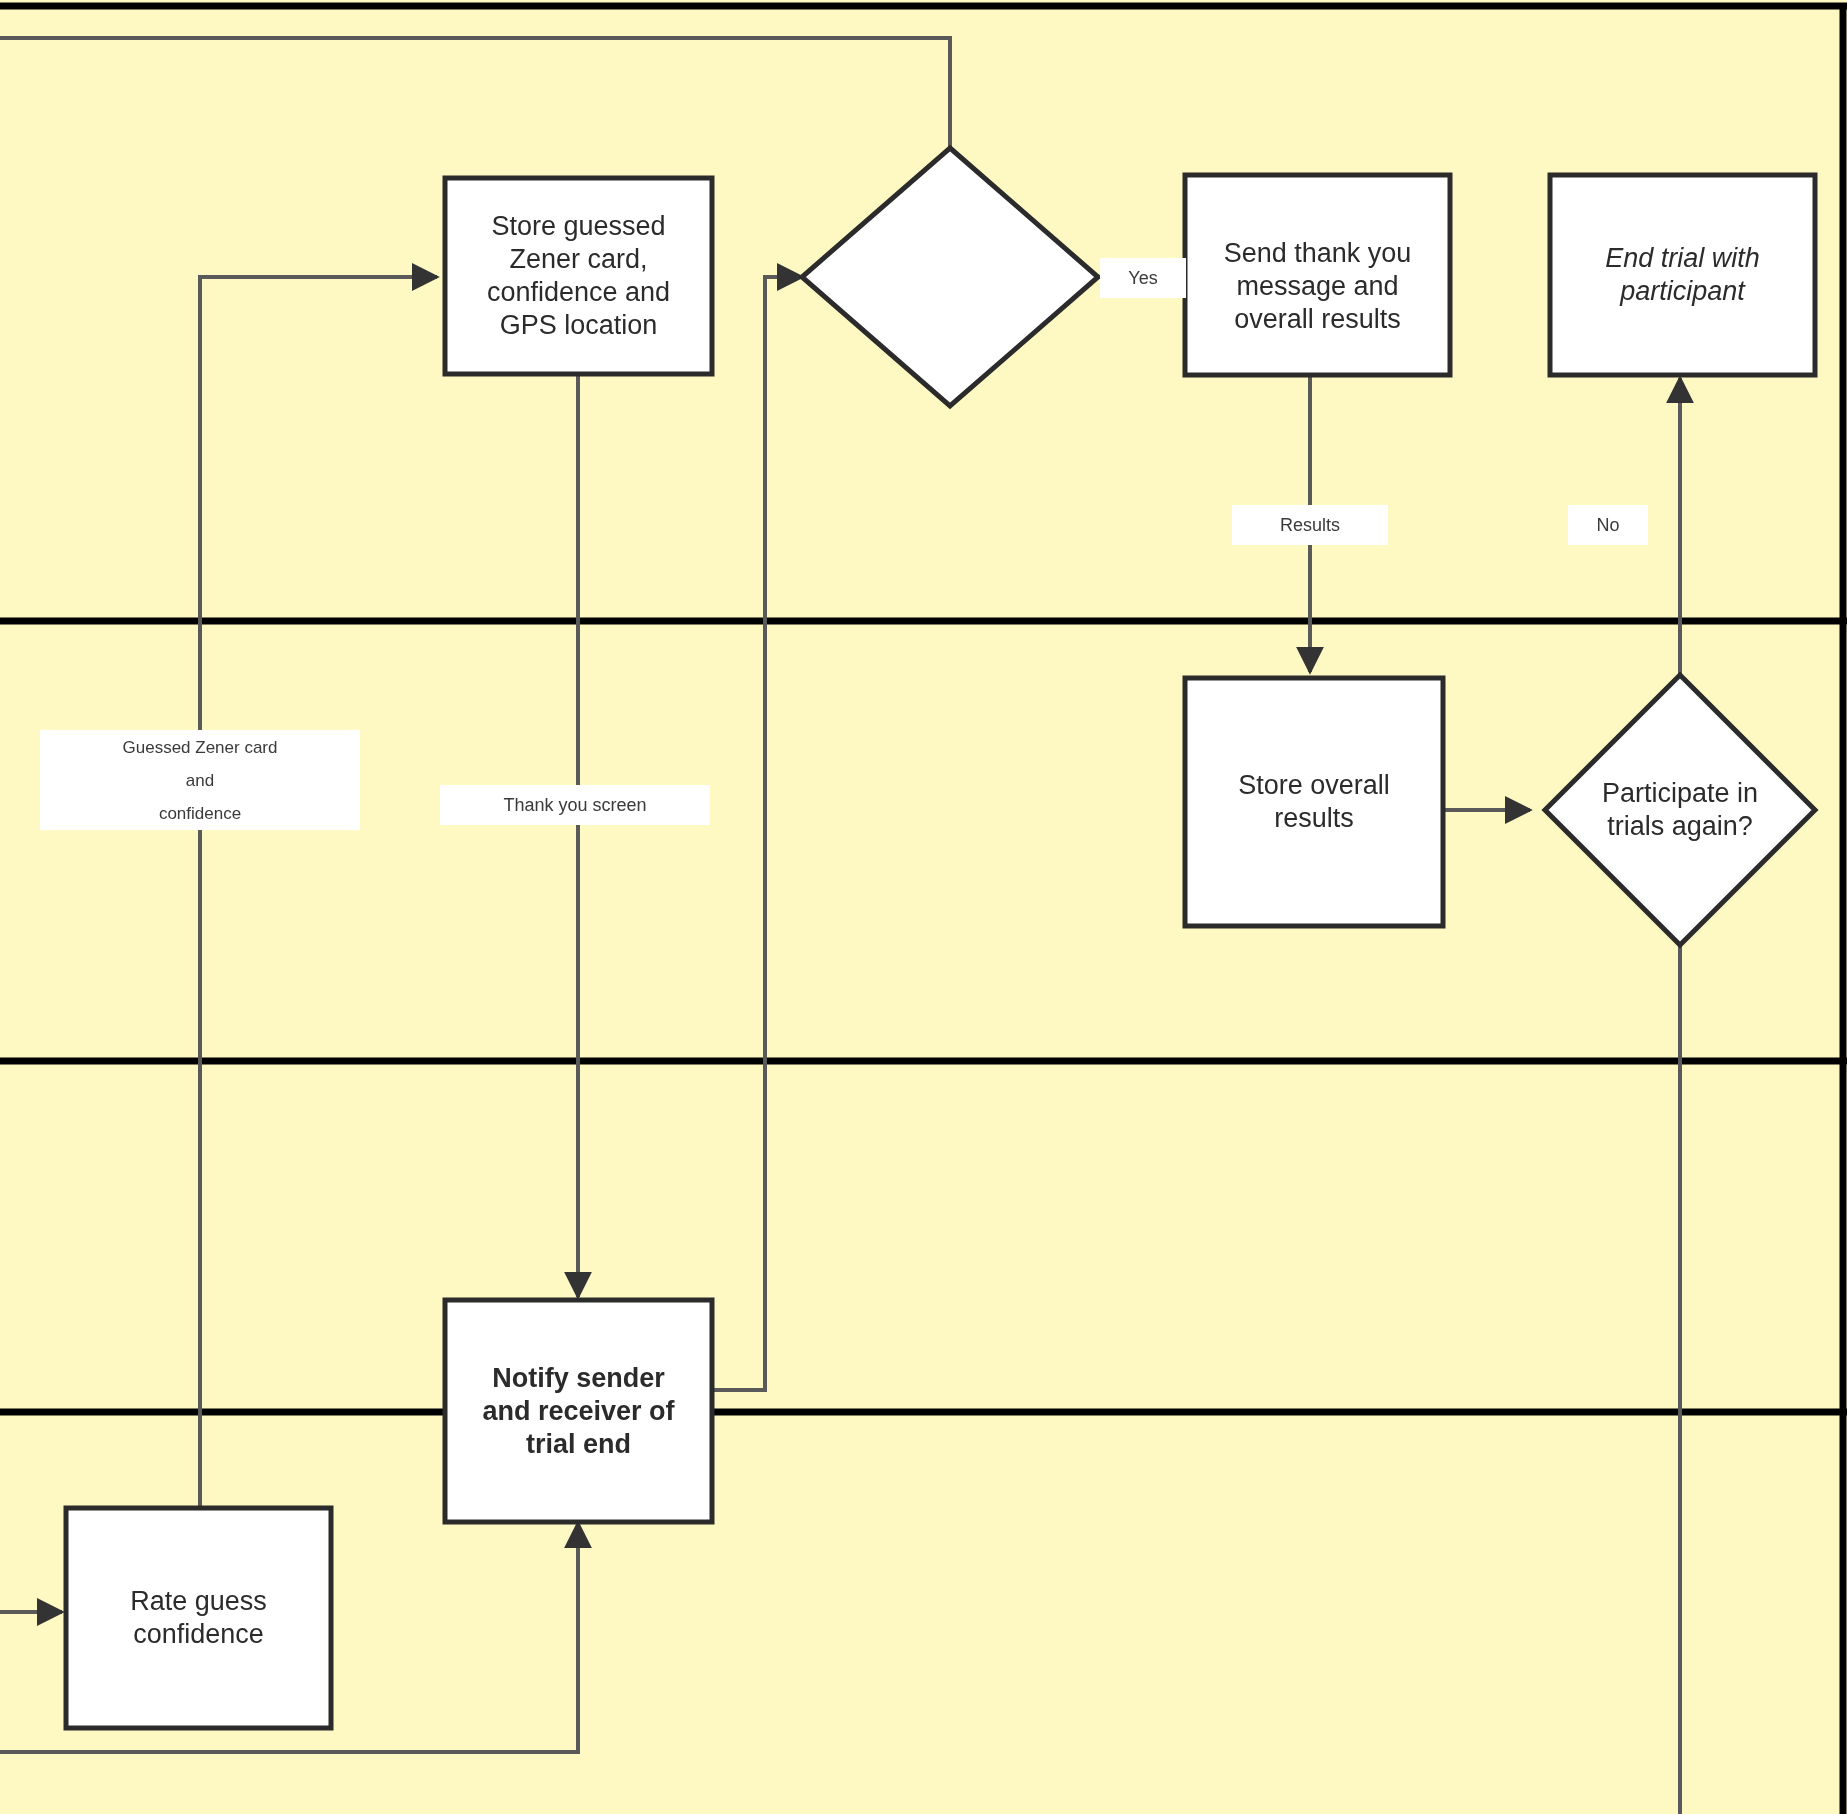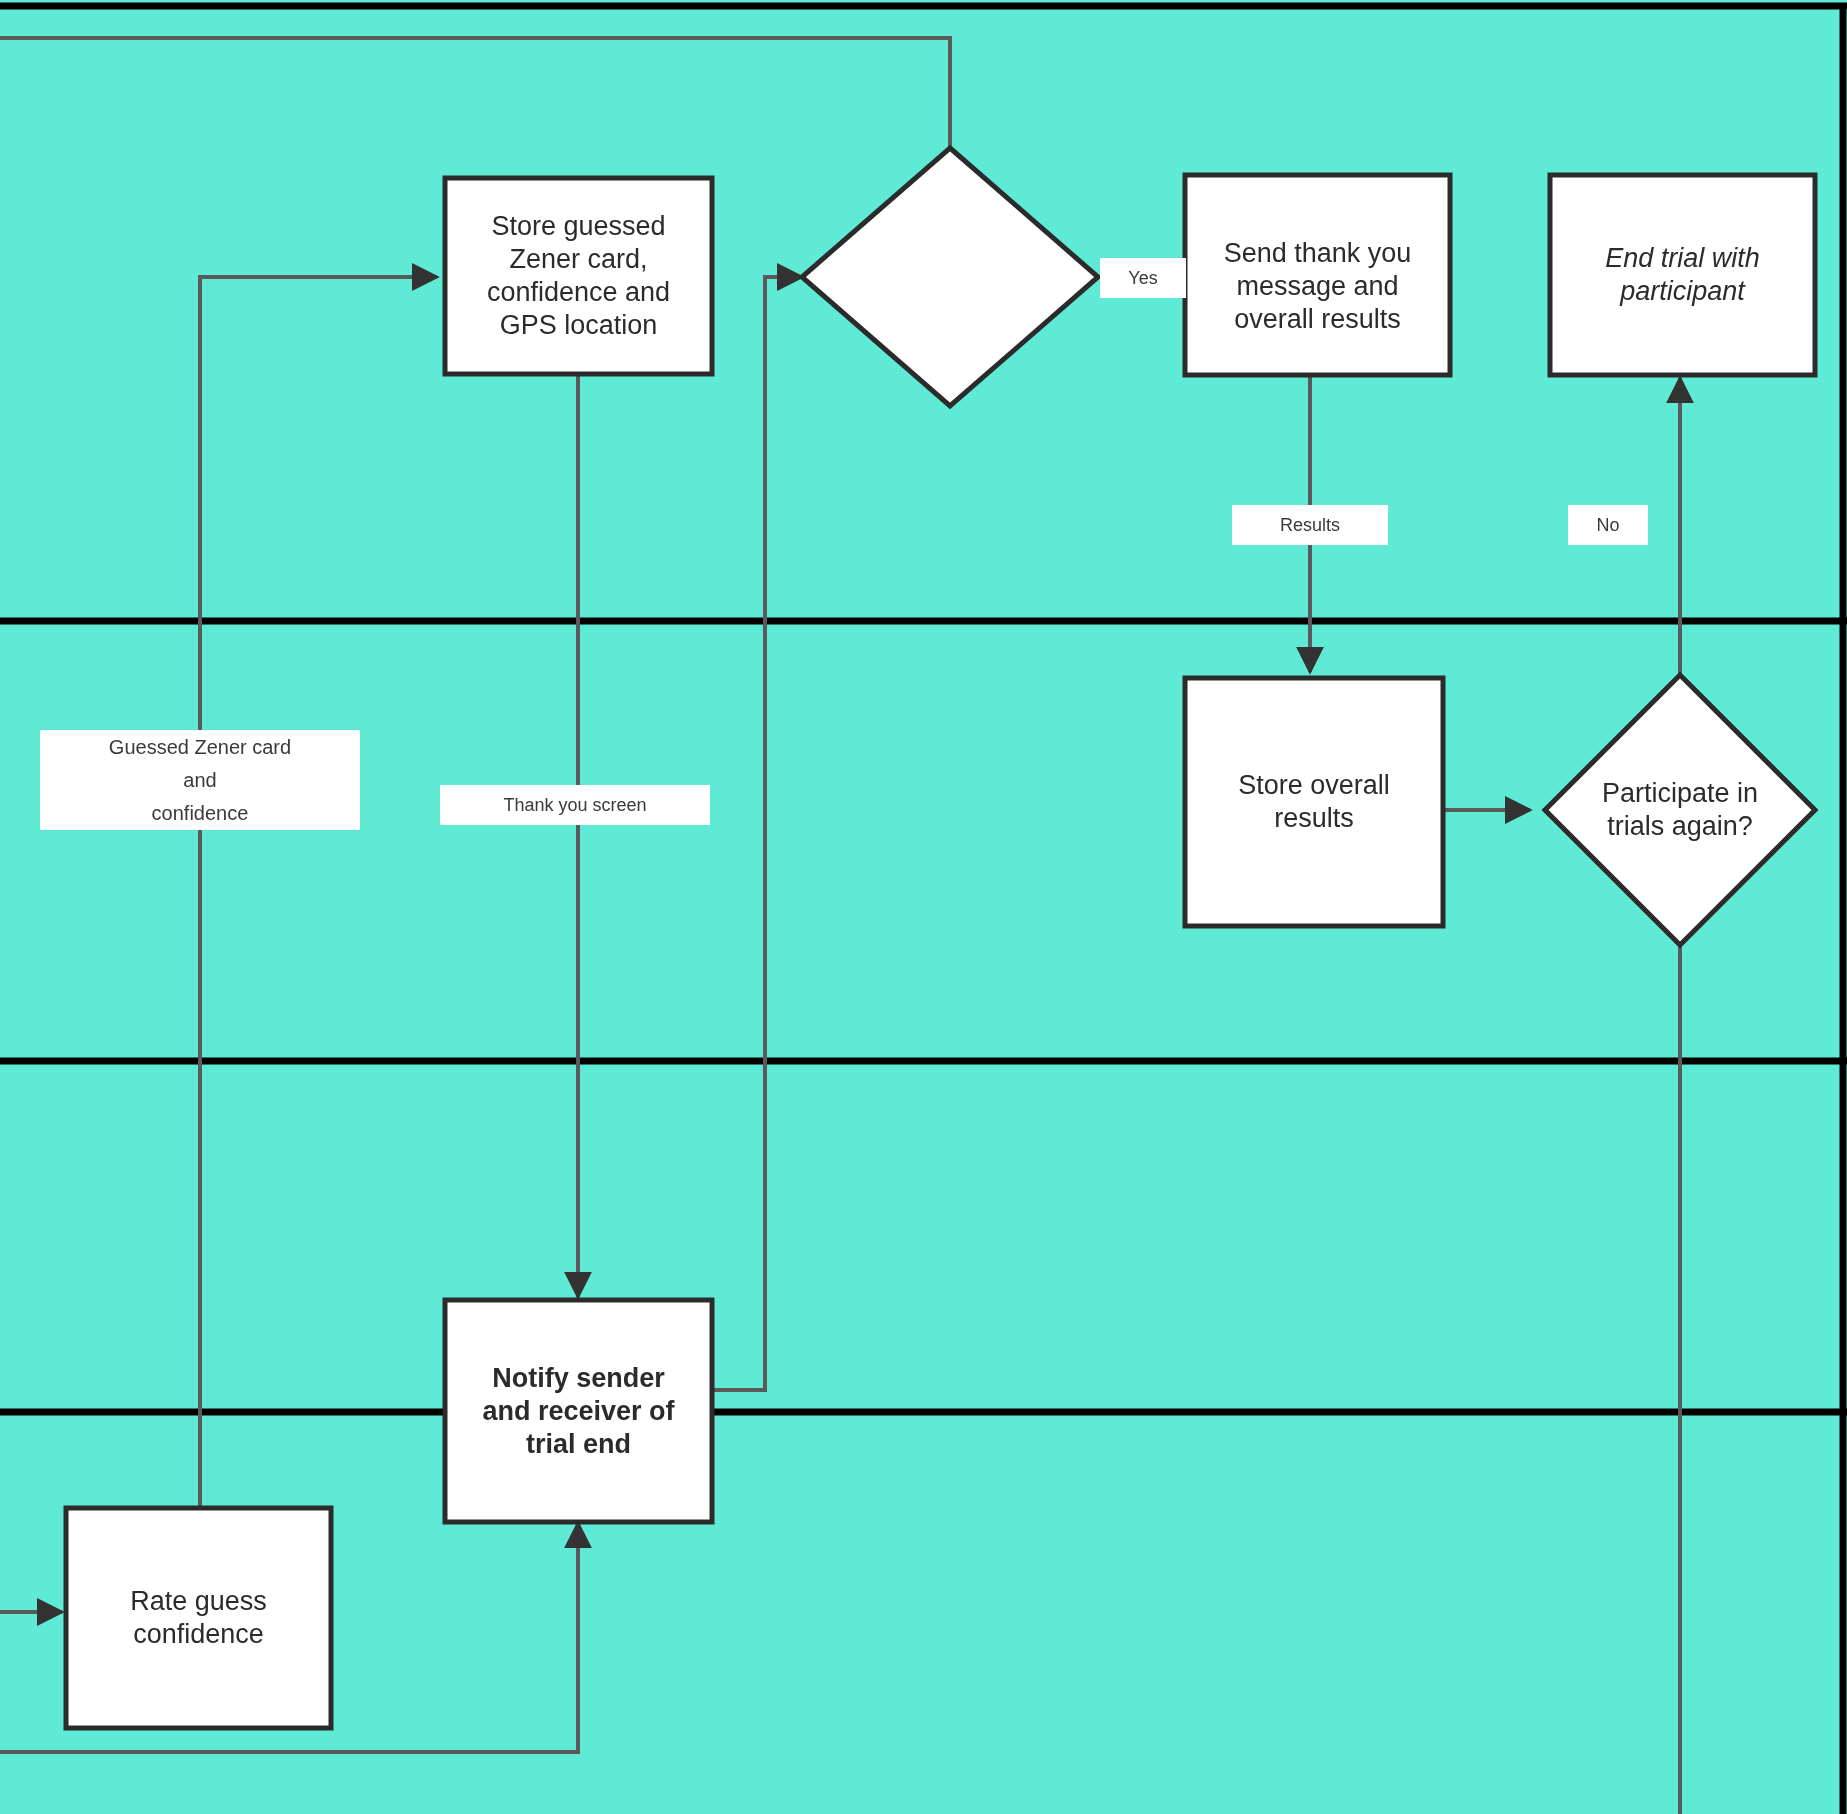--- a/index.html
+++ b/index.html
@@ -7,21 +7,21 @@
     padding: 0;
     background: #ffffff;
   }
   body {
     font-family: "Liberation Sans", sans-serif;
   }
   #canvas {
     position: relative;
     width: 1847px;
     height: 1814px;
-    background: #5eead4;
+    background: #fef9c3;
     overflow: hidden;
   }
   #canvas svg {
     position: absolute;
     top: 0;
     left: 0;
     width: 1847px;
     height: 1814px;
   }
   .node-label {
@@ -44,21 +44,21 @@
     justify-content: center;
     text-align: center;
     color: #3a3a3a;
     font-size: 18px;
     line-height: 33px;
     font-family: "Liberation Sans", sans-serif;
     background: #ffffff;
     white-space: pre-line;
   }
   .edge-label.small {
-    font-size: 20px;
+    font-size: 17px;
   }
 </style>
 </head>
 <body>
 
 <div id="canvas">
 
   <svg viewBox="0 0 1847 1814" xmlns="http://www.w3.org/2000/svg">
     <defs>
       <marker id="arrow" viewBox="0 0 10 10" refX="9" refY="5" markerWidth="7" markerHeight="7" orient="auto-start-reverse">

